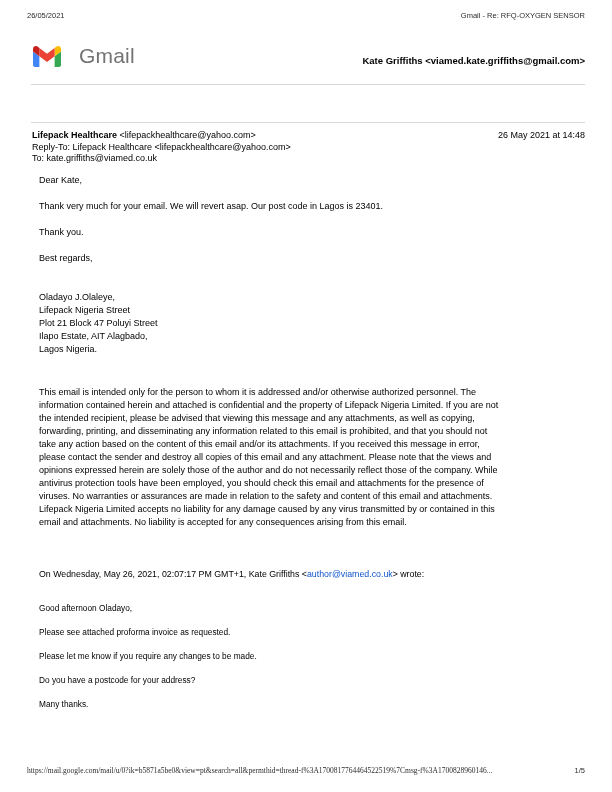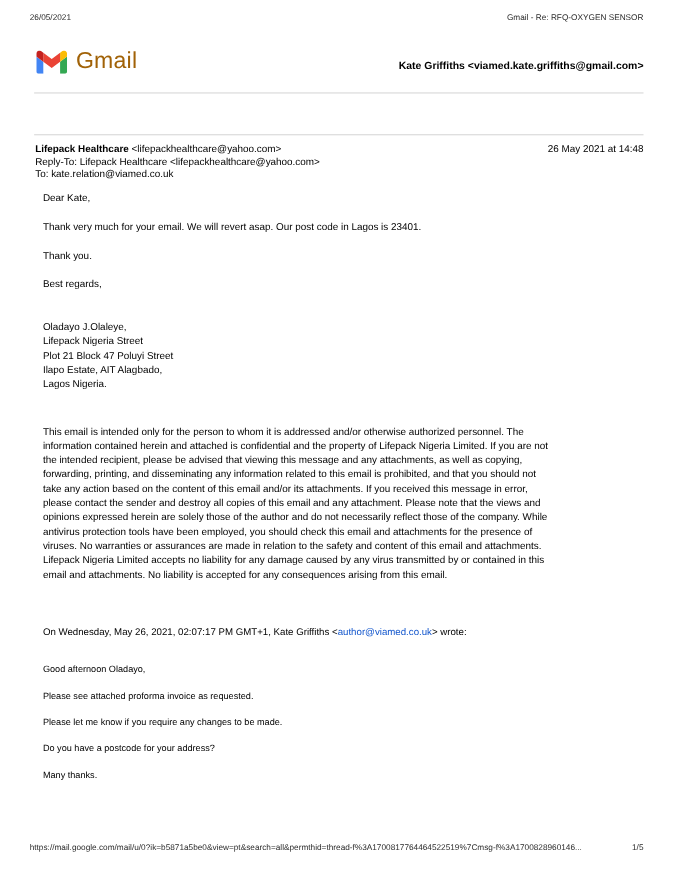--- a/index.html
+++ b/index.html
@@ -33,22 +33,22 @@
     top: 44px; left: 33px; right: 27px;
     height: 24px;
     display: flex;
     align-items: flex-end;
     justify-content: space-between;
   }
   .brand { display: flex; align-items: center; }
   .brand svg { width: 28px; height: 21px; display: block; }
   .brand .wordmark {
     font-size: 21px;
-    color: #a16207;
-    margin-left: 8px;
+    color: #737373;
+    margin-left: 18px;
     letter-spacing: 0.2px;
   }
   .account {
     font-size: 9.5px;
     font-weight: bold;
     color: #000;
     padding-bottom: 2px;
   }
 
   .rule {
@@ -113,20 +113,21 @@
     top: 766px; left: 27px; right: 27px;
     font-size: 7.5px;
     color: #2b2b2b;
     display: flex;
     justify-content: space-between;
   }
   .print-footer .pf-url {
     overflow: hidden;
     white-space: nowrap;
     max-width: 540px;
+    font-family: Liberation Serif, serif;
   }
   .print-footer .pf-page { white-space: nowrap; padding-left: 10px; }
 </style>
 </head>
 <body>
 
 <div class="page">
 
   <div class="print-header">
     <span class="ph-date">26/05/2021</span>
@@ -153,21 +154,21 @@
   <div class="rule rule-2"></div>
 
   <div class="msg-header">
     <div class="row1">
       <span>
         <span class="sender-name">Lifepack Healthcare</span><span> &lt;lifepackhealthcare@yahoo.com&gt;</span>
       </span>
       <span class="msg-date">26 May 2021 at 14:48</span>
     </div>
     <div>Reply-To: Lifepack Healthcare &lt;lifepackhealthcare@yahoo.com&gt;</div>
-    <div>To: kate.relation@viamed.co.uk</div>
+    <div>To: kate.griffiths@viamed.co.uk</div>
   </div>
 
   <div class="msg-body">
     <p>Dear Kate,</p>
     <p>Thank very much for your email. We will revert asap.  Our post code in Lagos is 23401.</p>
     <p>Thank you.</p>
     <p class="para-last">Best regards,</p>
 
     <div class="signature">
       <div>Oladayo J.Olaleye,</div>

